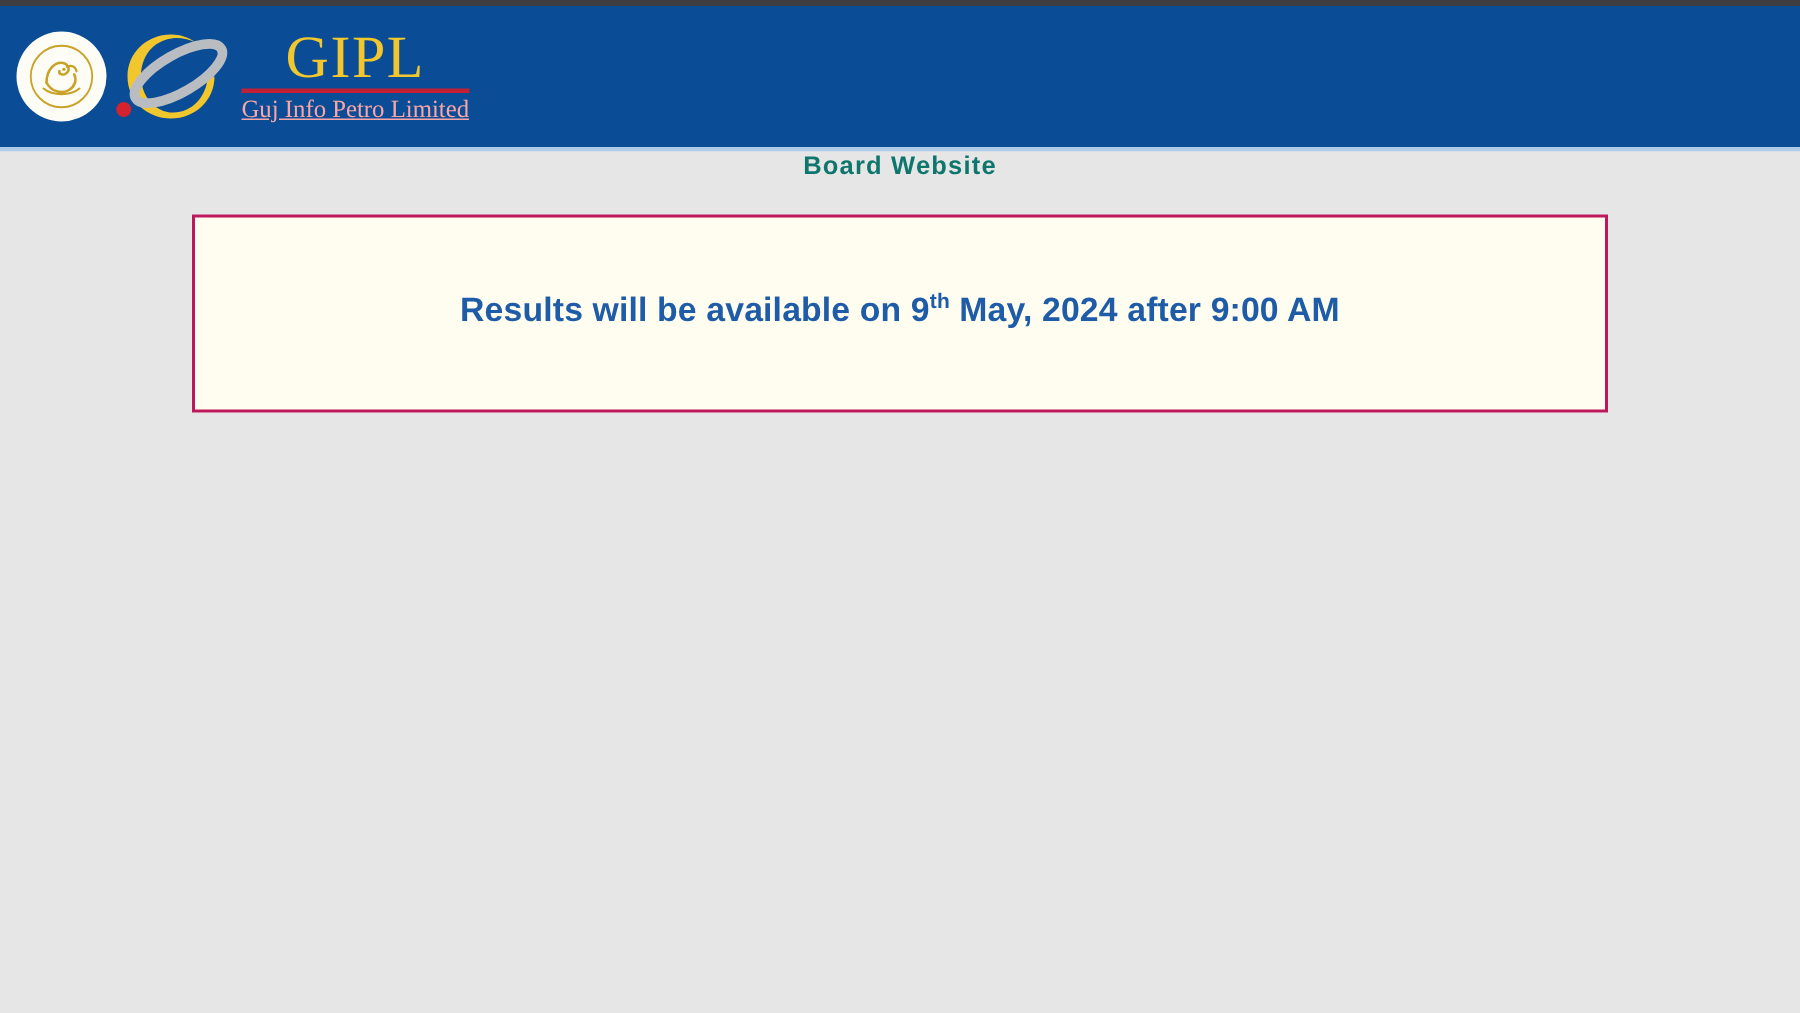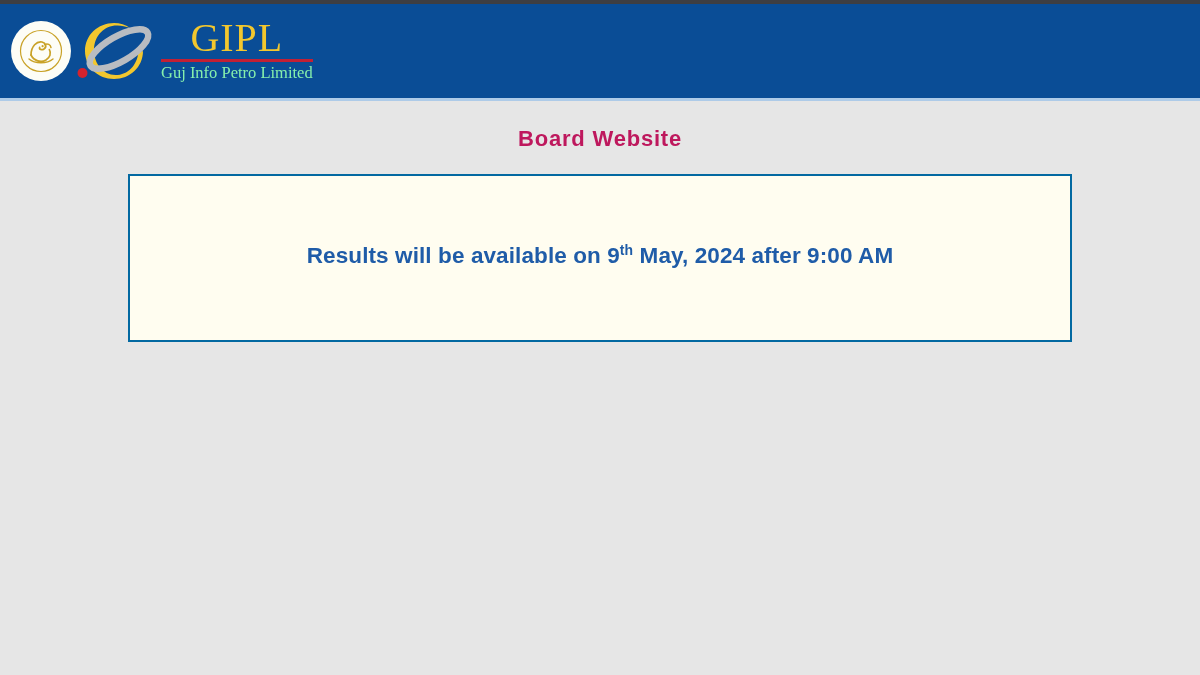--- a/index.html
+++ b/index.html
@@ -103,46 +103,46 @@
   }
   .gipl-rule {
     width: 100%;
     height: 3px;
     background: #c22034;
     margin: 2px 0 2px 0;
   }
   .gipl-tagline {
     font-family: "Liberation Serif", serif;
     font-size: 16.5px;
-    color: #86efac;
+    color: #fca5a5;
     line-height: 1.1;
     white-space: nowrap;
+    text-decoration: underline;
   }
 
   
   .page-body {
     background: #e6e6e6;
     height: 574px;
   }
   .board-website-link {
     text-align: center;
-    color: #be185d;
-    font-size: 22px;
+    color: #0f766e;
+    font-size: 17px;
     font-weight: bold;
     letter-spacing: 0.8px;
-    padding-top: 25px;
     cursor: pointer;
   }
 
   .notice-box {
     margin: 22px auto 0 auto;
     width: 944px;
-    height: 168px;
+    height: 132px;
     background: #fffdf0;
-    border: 2px solid #0369a1;
+    border: 2px solid #be185d;
     box-sizing: border-box;
     display: flex;
     align-items: center;
     justify-content: center;
   }
   .notice-text {
     color: #1f5ca8;
     font-size: 22.5px;
     font-weight: bold;
     text-align: center;

